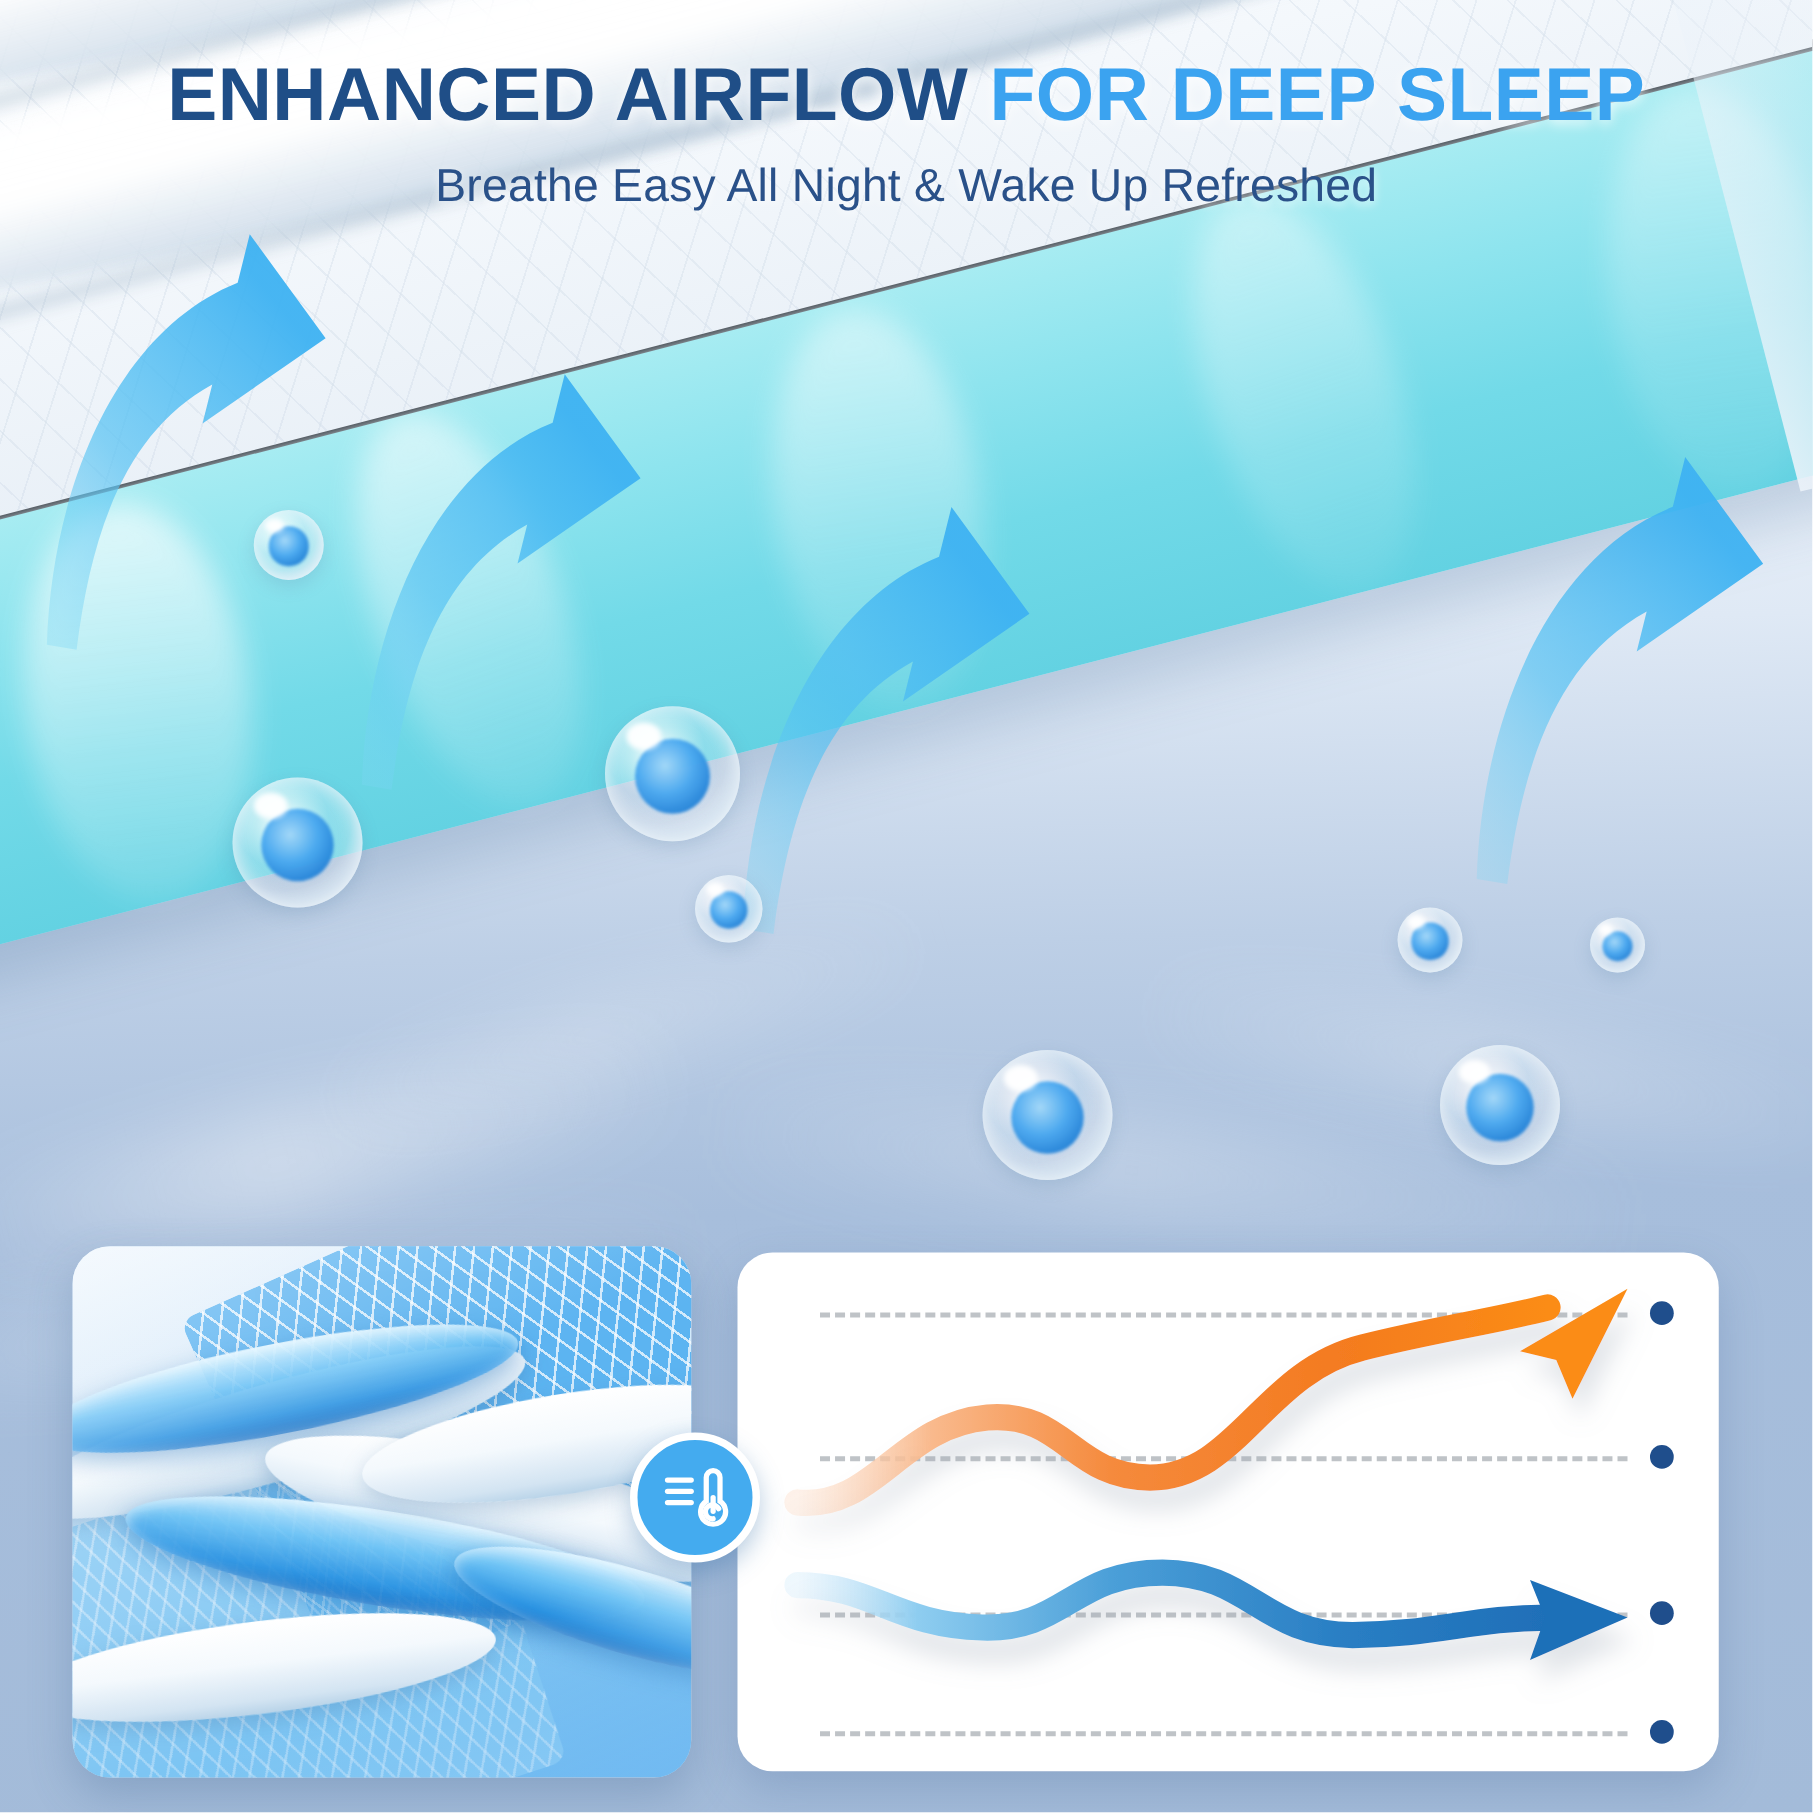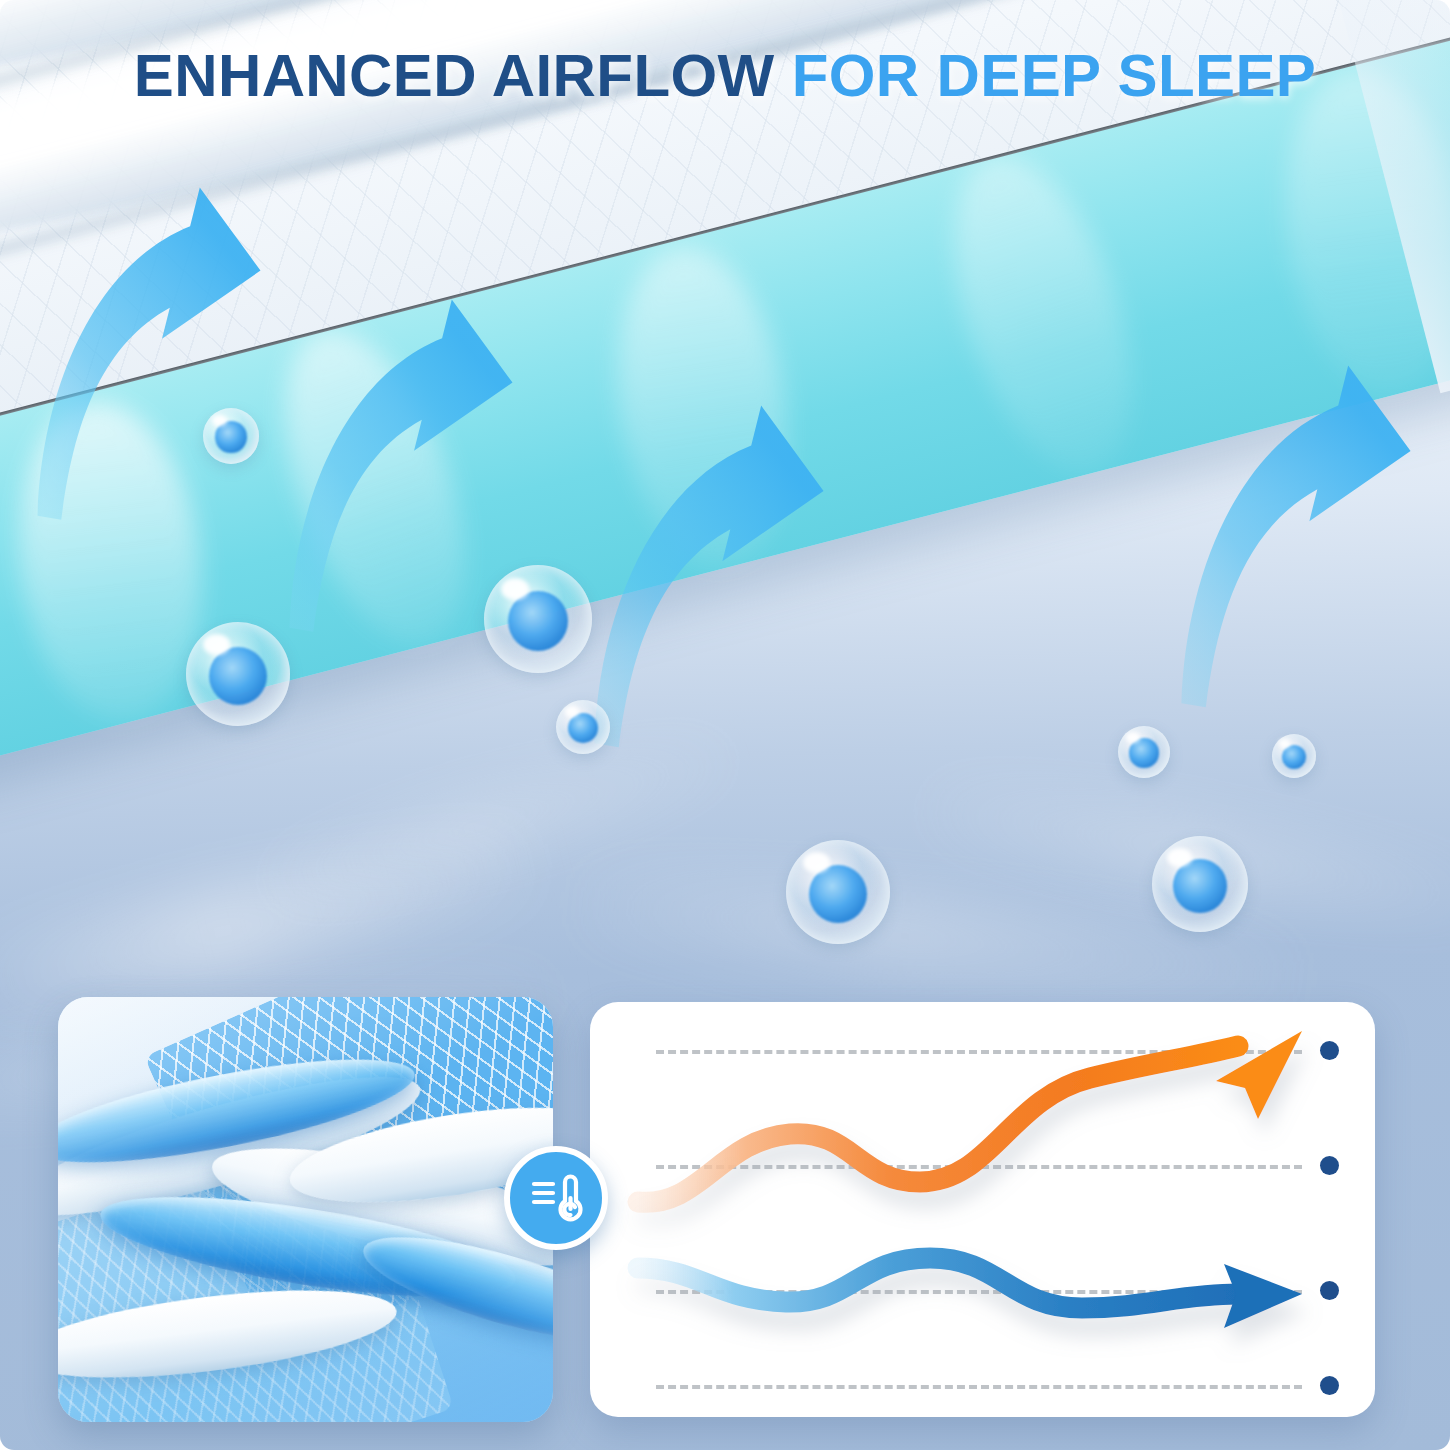--- a/index.html
+++ b/index.html
@@ -9,21 +9,20 @@
     font-family:"Liberation Sans", sans-serif;
     overflow:hidden;
   }
 
   #stage{
     position:relative;
     width:1450px; height:1450px;
     background:
       linear-gradient(178deg,#ffffff 0%,#f3f7fc 20%,#dfe9f5 36%,#bdcfe6 52%,#a7bedc 66%,#a3bbd9 100%);
     overflow:hidden;
-    border-radius:14px;
   }
 
   
   .streak{
     position:absolute;
     background:linear-gradient(90deg,rgba(255,255,255,0) 0%,rgba(255,255,255,.55) 45%,rgba(255,255,255,0) 100%);
     filter:blur(26px);
     pointer-events:none;
   }
   .s1{ left:-60px; top:880px; width:620px; height:90px; transform:rotate(-13deg); opacity:.75; }
@@ -382,20 +381,21 @@
   <div class="bubble" style="left:1152px; top:836px; width:96px; height:96px;">
     <div class="core"></div>
     <div class="glint"></div>
   </div>
 
   <div id="headline-block">
     <div id="headline">
       <span class="navy">ENHANCED AIRFLOW</span>
       <span class="sky">FOR DEEP SLEEP</span>
     </div>
+    <div id="subheadline">Breathe Easy All Night &amp; Wake Up Refreshed</div>
   </div>
 
   <div id="photo-panel">
     <div class="ph-layer ph-bg"></div>
     <div class="ph-mesh"></div>
     <div class="ph-mesh2"></div>
 
     <div class="yarn yarn-white" style="left:-50px; top:110px; width:420px; height:78px; transform:rotate(-16deg);"></div>
     <div class="yarn yarn-blue" style="left:-30px; top:78px; width:390px; height:72px; transform:rotate(-11deg);"></div>
     <div class="yarn yarn-white" style="left:150px; top:168px; width:400px; height:84px; transform:rotate(12deg);"></div>

